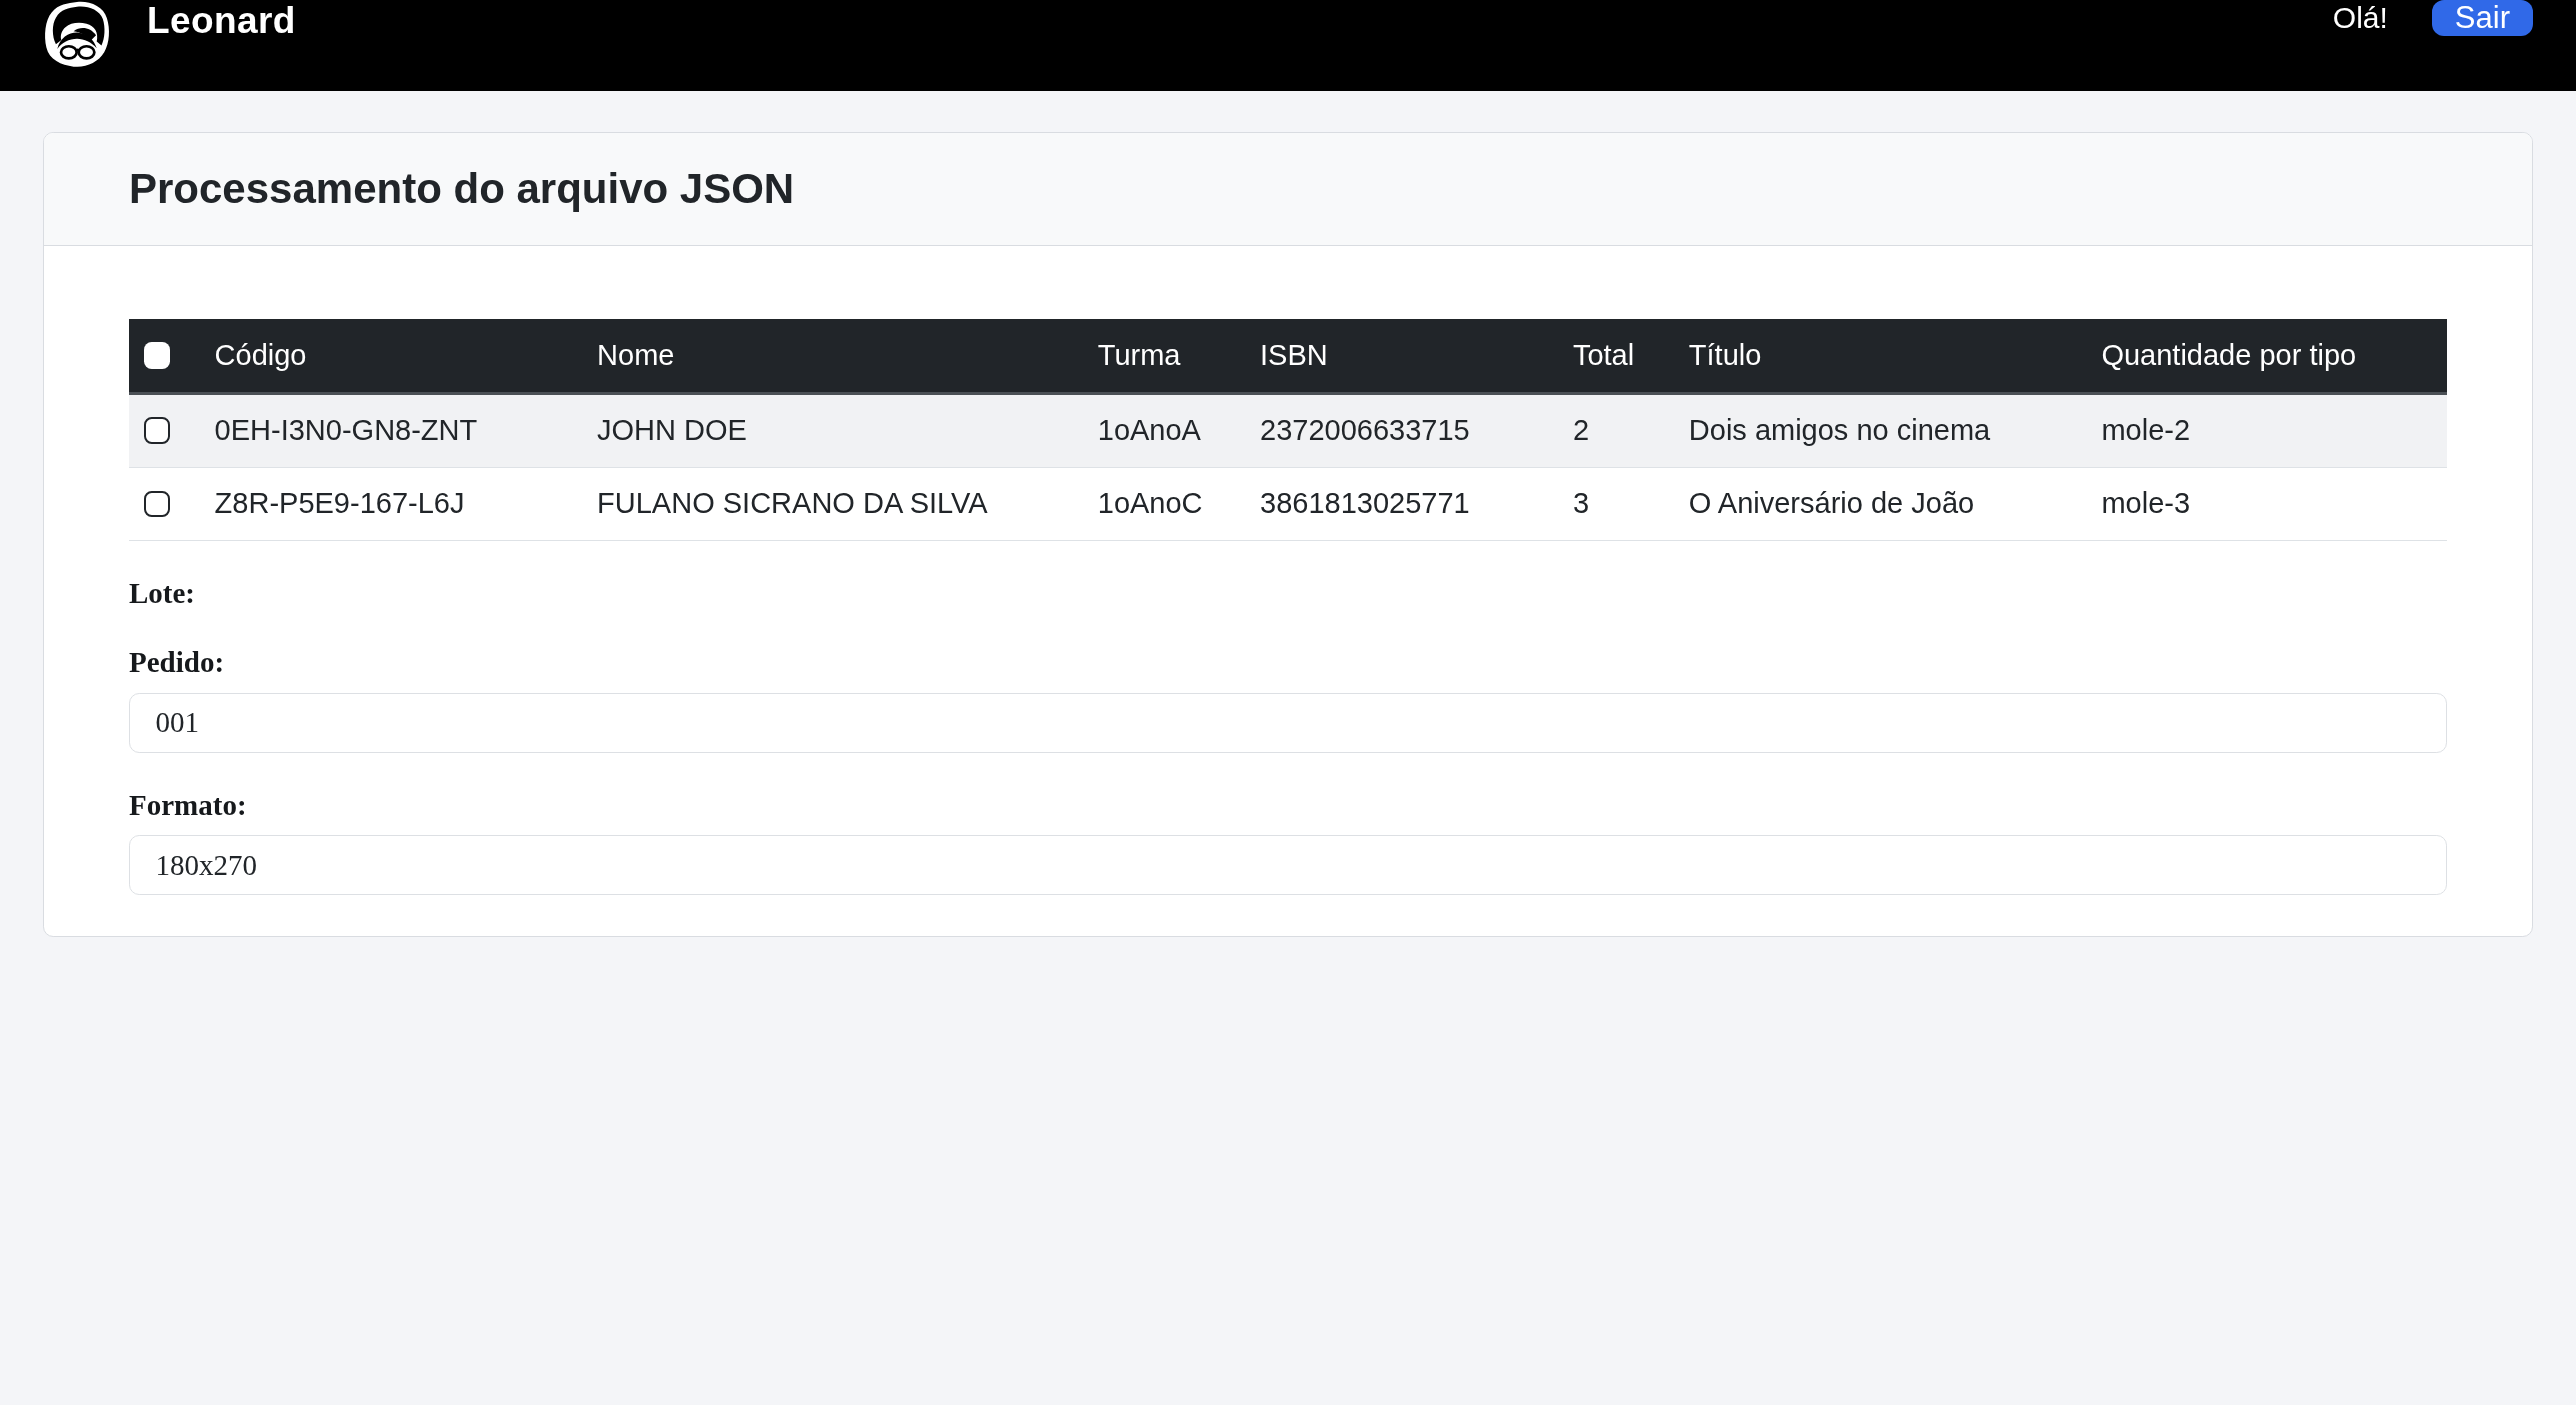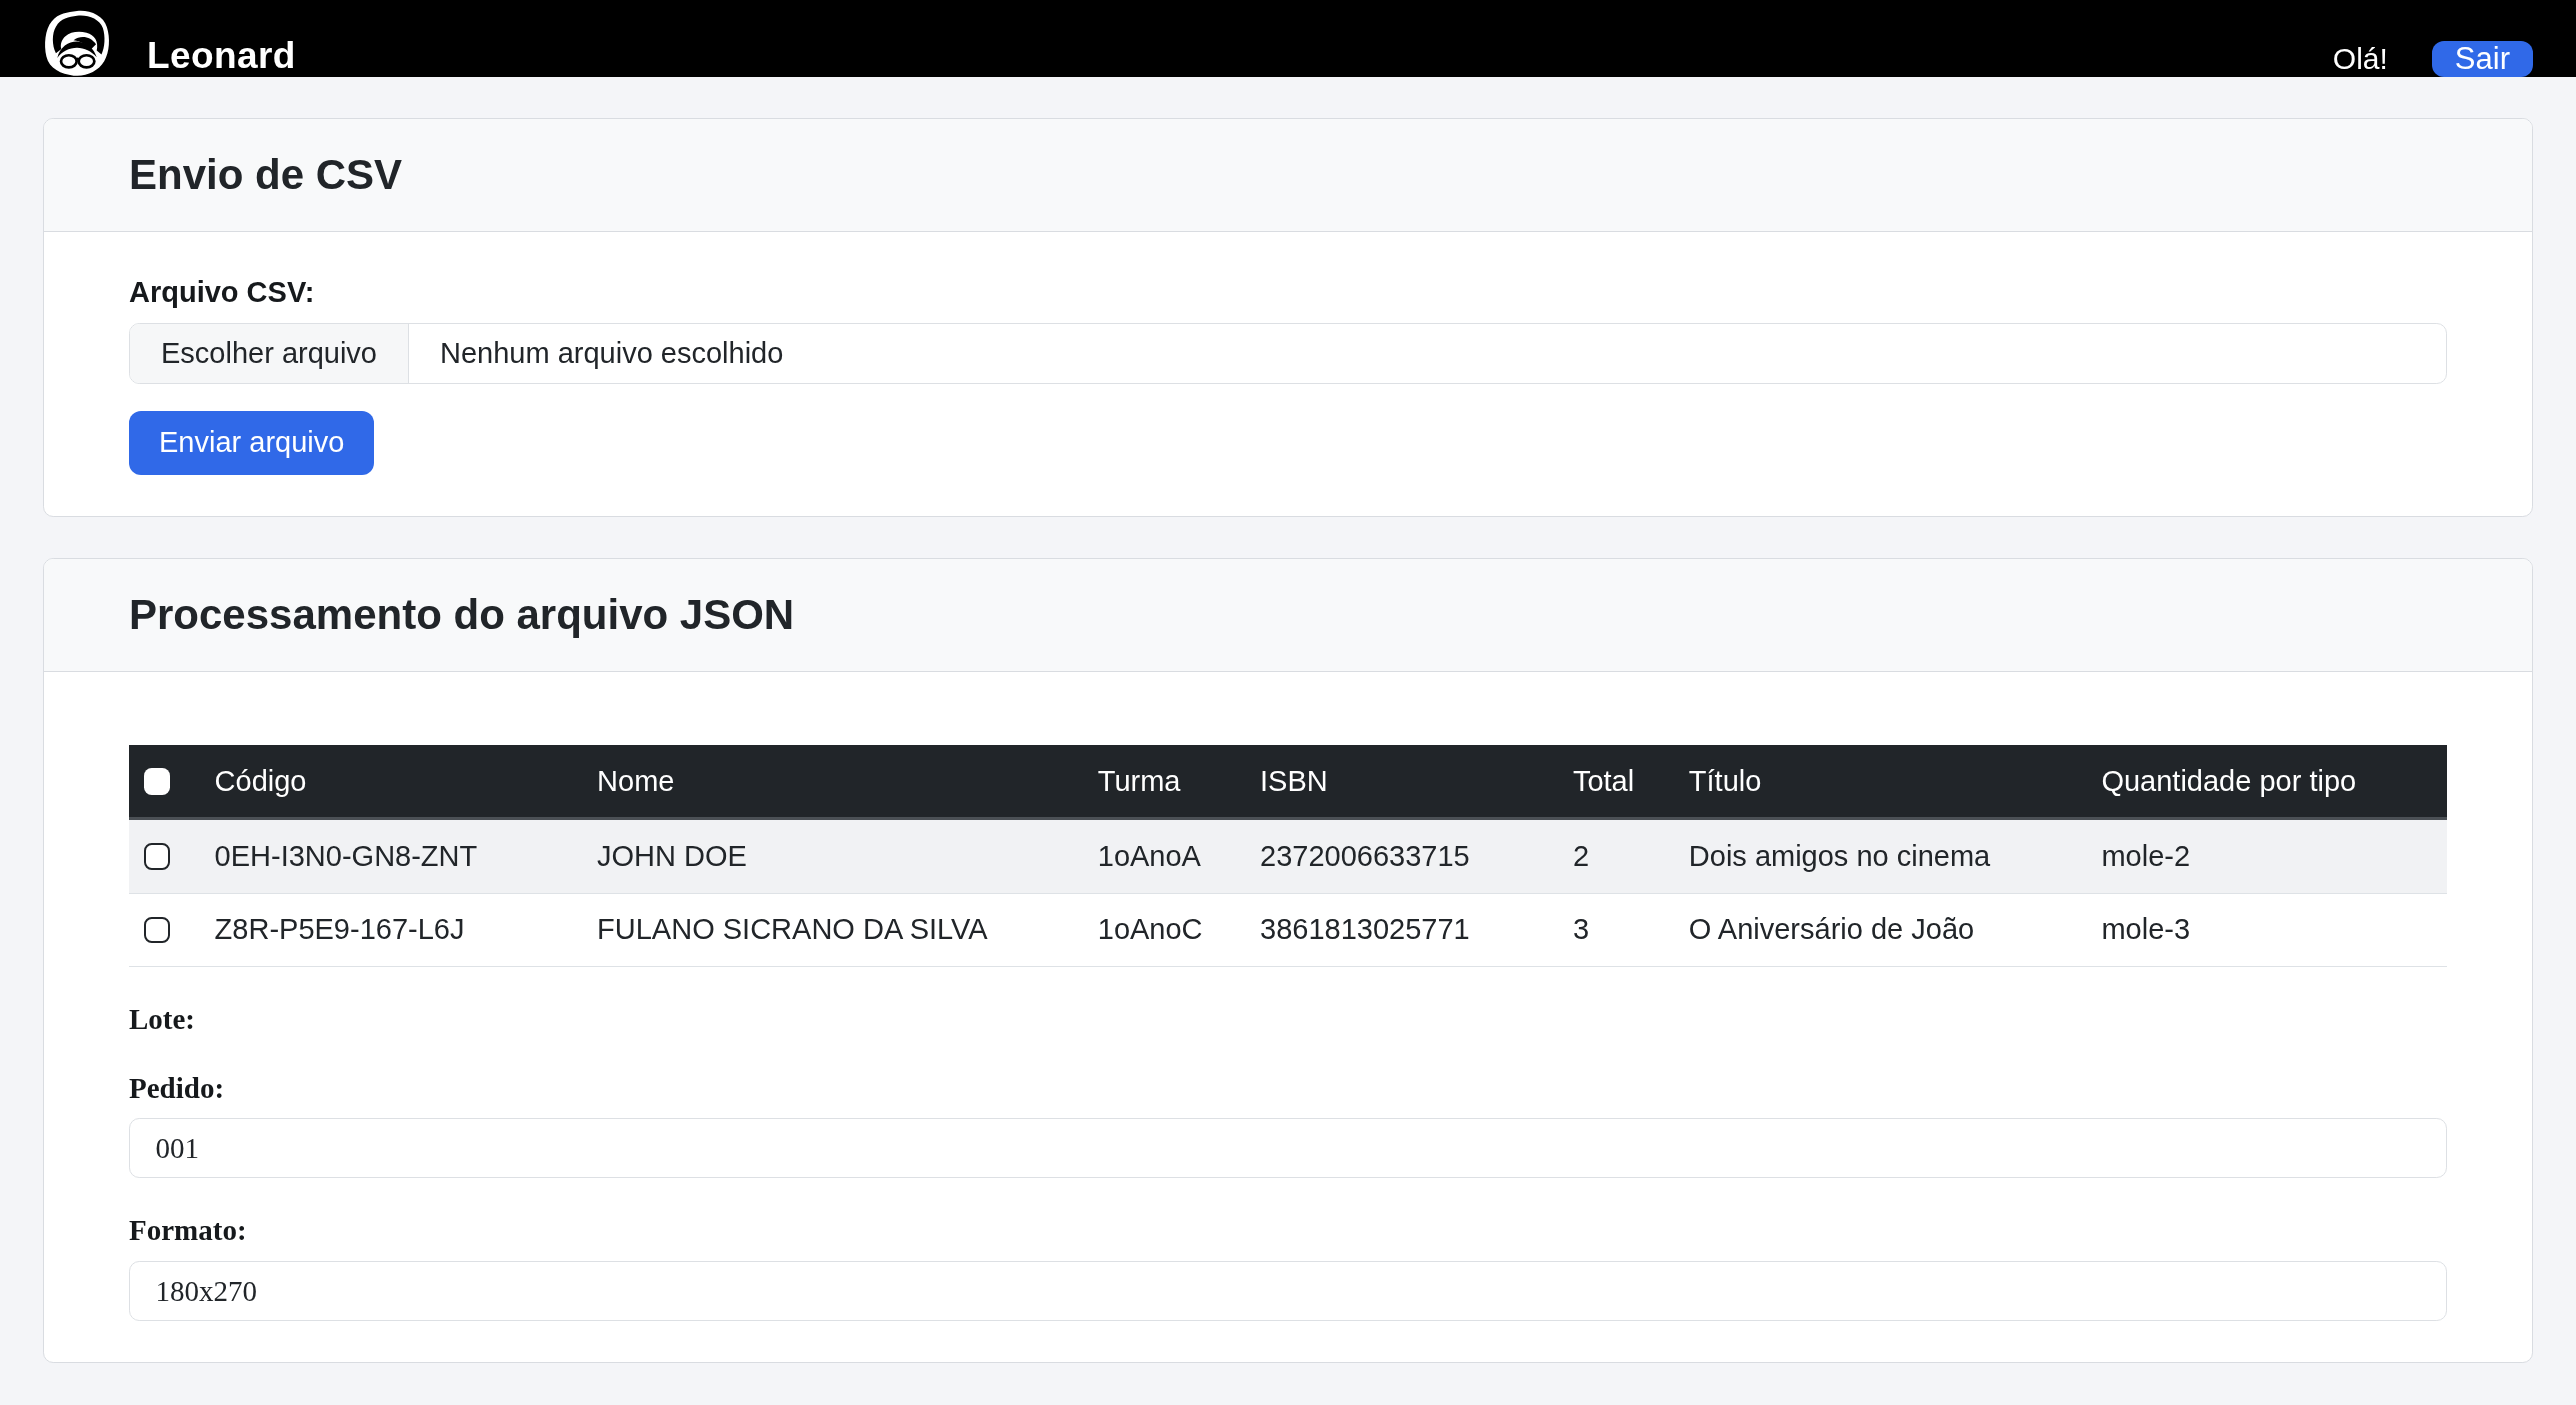--- a/index.html
+++ b/index.html
@@ -6,24 +6,24 @@
   html, body {
     margin: 0; padding: 0;
     width: 2576px; height: 1406px;
     overflow: hidden;
     background: #f4f5f8;
     font-family: "Liberation Sans", "DejaVu Sans", sans-serif;
     color: #212529;
   }
   
   .navbar {
-    height: 77px;
+    height: 91px;
     background: #000;
     display: flex;
-    align-items: flex-end;
+    align-items: flex-start;
     padding: 0 43px;
   }
   .logo { width: 68px; height: 68px; display: block; }
   .brand {
     color: #fff;
     font-size: 37px;
     font-weight: 700;
     margin-left: 36px;
     letter-spacing: 0.4px;
   }
@@ -192,33 +192,20 @@
   </span>
   <span class="brand">Leonard</span>
   <div class="nav-right">
     <span class="greeting">Olá!</span>
     <button class="btn-logout">Sair</button>
   </div>
 </nav>
 
 <div class="container">
 
-  <section class="card">
-    <div class="card-header">
-      <h2 class="card-title">Envio de CSV</h2>
-    </div>
-    <div class="card-body">
-      <label class="field-label">Arquivo CSV:</label>
-      <div class="file-input">
-        <span class="file-btn">Escolher arquivo</span>
-        <span class="file-text">Nenhum arquivo escolhido</span>
-      </div>
-      <button class="btn-primary">Enviar arquivo</button>
-    </div>
-  </section>
 
   <section class="card">
     <div class="card-header">
       <h2 class="card-title">Processamento do arquivo JSON</h2>
     </div>
     <div class="card-body">
       <table class="data-table">
         <colgroup>
           <col class="col-chk">
             <col class="col-codigo">

